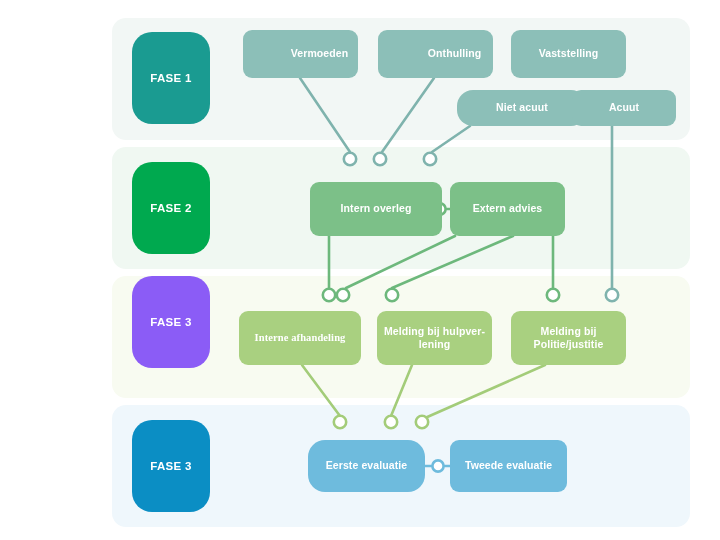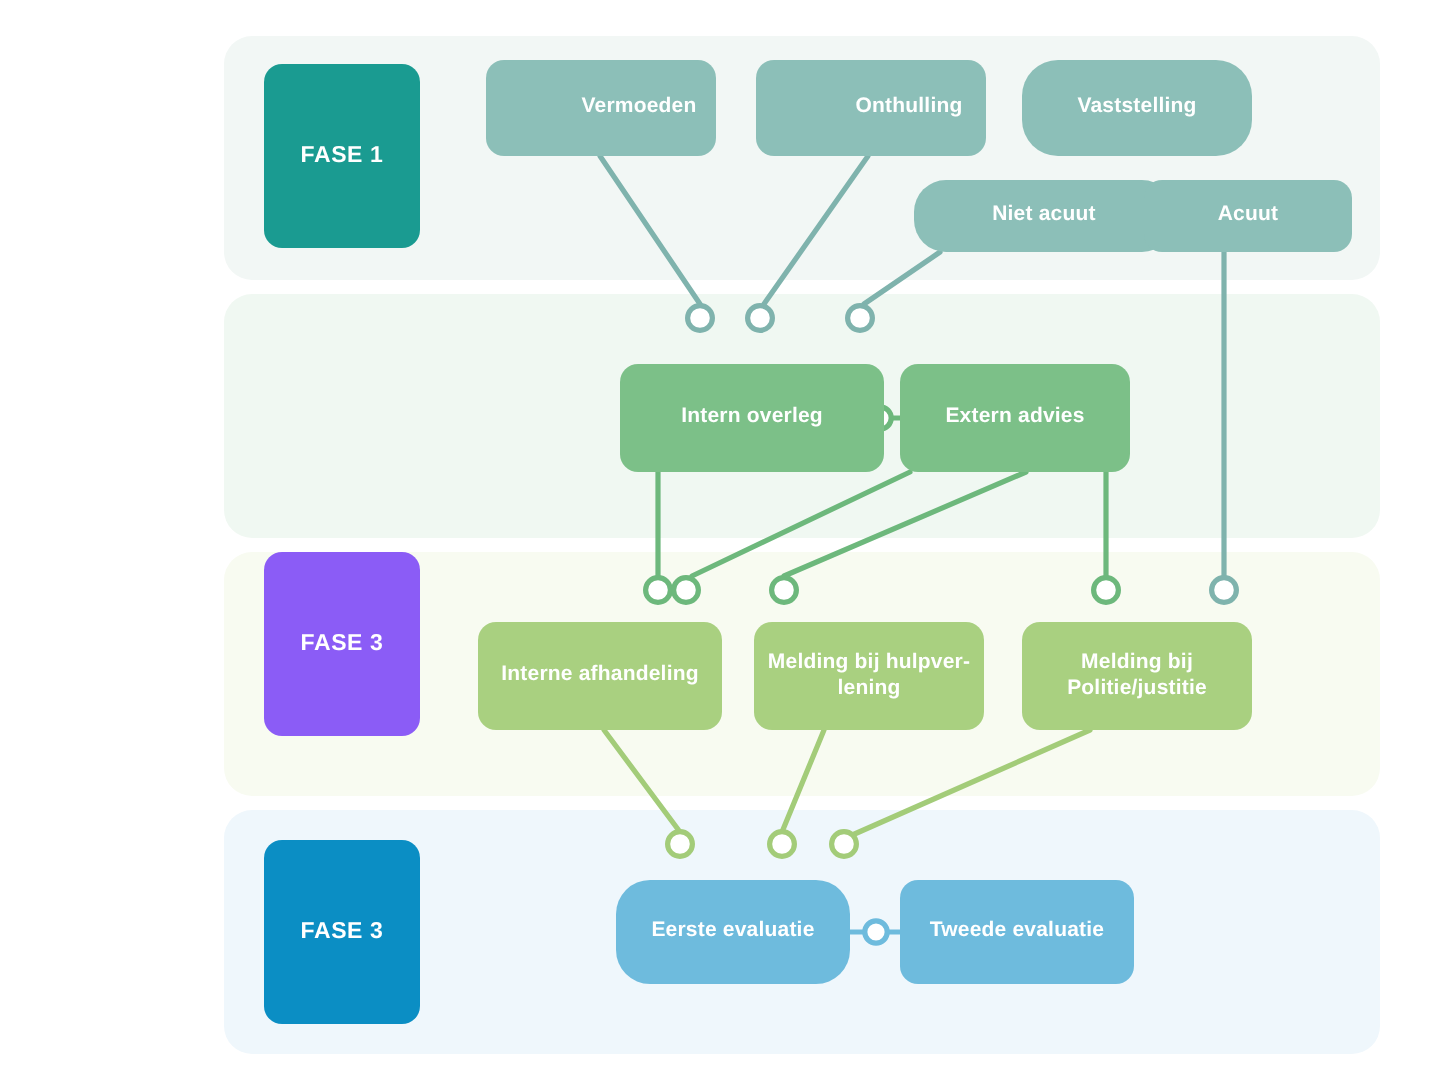--- a/index.html
+++ b/index.html
@@ -26,21 +26,21 @@
   }
   #panel-1 { left: 112px; top: 18px;  width: 578px; height: 122px; background: #f2f7f5; }
   #panel-2 { left: 112px; top: 147px; width: 578px; height: 122px; background: #f0f8f2; }
   #panel-3 { left: 112px; top: 276px; width: 578px; height: 122px; background: #f8fbf1; }
   #panel-4 { left: 112px; top: 405px; width: 578px; height: 122px; background: #eff7fc; }
 
   .phase-label {
     position: absolute;
     width: 78px;
     height: 92px;
-    border-radius: 9px;
+    border-radius: 20px;
     display: flex;
     align-items: center;
     justify-content: center;
     color: #ffffff;
     font-size: 11.5px;
     font-weight: bold;
     letter-spacing: 0.3px;
     left: 132px;
   }
   #phase-label-1 { top: 32px;  background: #1a9b91; }
@@ -64,30 +64,30 @@
     letter-spacing: 0.1px;
   }
   .node.p1 { background: #8cbfb8; }
   .node.p2 { background: #7cc088; }
   .node.p3 { background: #a9d080; }
   .node.p4 { background: #6ebbdd; }
 
   
   #node-vermoeden   { left: 243px; top: 30px;  width: 115px; height: 48px; padding-left: 44px; }
   #node-onthulling  { left: 378px; top: 30px;  width: 115px; height: 48px; padding-left: 44px; }
-  #node-vaststelling{ left: 511px; top: 30px;  width: 115px; height: 48px; border-radius: 18px; }
+  #node-vaststelling{ left: 511px; top: 30px;  width: 115px; height: 48px; }
   #node-niet-acuut  { left: 457px; top: 90px;  width: 130px; height: 36px; border-radius: 16px; }
   #node-acuut       { left: 572px; top: 90px;  width: 104px; height: 36px; }
 
   
   #node-intern-overleg { left: 310px; top: 182px; width: 132px; height: 54px; }
   #node-extern-advies  { left: 450px; top: 182px; width: 115px; height: 54px; }
 
   
-  #node-interne-afhandeling { left: 239px; top: 311px; width: 122px; height: 54px; }
+  #node-interne-afhandeling { left: 239px; top: 311px; width: 122px; height: 54px; font-family: Liberation Serif, serif; }
   #node-melding-hulp        { left: 377px; top: 311px; width: 115px; height: 54px; }
   #node-melding-politie     { left: 511px; top: 311px; width: 115px; height: 54px; }
 
   
   #node-eerste-evaluatie { left: 308px; top: 440px; width: 117px; height: 52px; border-radius: 17px; }
   #node-tweede-evaluatie { left: 450px; top: 440px; width: 117px; height: 52px; }
 
   #links {
     position: absolute;
     left: 0;
@@ -151,20 +151,21 @@
       <circle cx="340" cy="422" r="6.2"></circle>
       <circle cx="391" cy="422" r="6.2"></circle>
       <circle cx="422" cy="422" r="6.2"></circle>
     </g>
     <g fill="#ffffff" stroke="#6ebbdd" stroke-width="2.6">
       <circle cx="438" cy="466" r="5.6"></circle>
     </g>
   </svg>
 
   <div class="phase-label" id="phase-label-1">FASE 1</div>
+  <div class="phase-label" id="phase-label-2">FASE 2</div>
   <div class="phase-label" id="phase-label-3">FASE 3</div>
   <div class="phase-label" id="phase-label-4">FASE 3</div>
 
   <div class="node p1" id="node-vermoeden">Vermoeden</div>
   <div class="node p1" id="node-onthulling">Onthulling</div>
   <div class="node p1" id="node-vaststelling">Vaststelling</div>
   <div class="node p1" id="node-niet-acuut">Niet acuut</div>
   <div class="node p1" id="node-acuut">Acuut</div>
 
   <div class="node p2" id="node-intern-overleg">Intern overleg</div>

